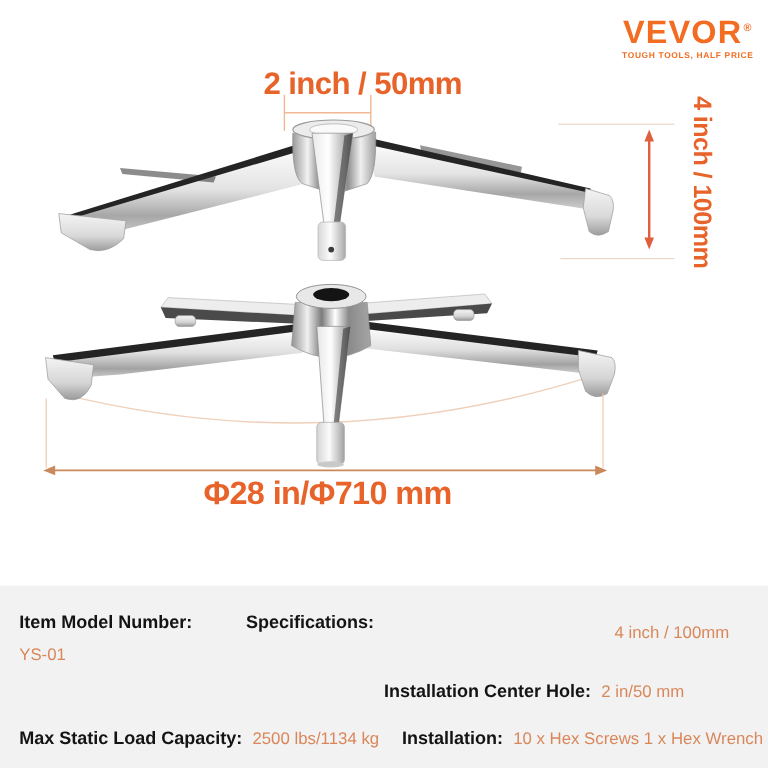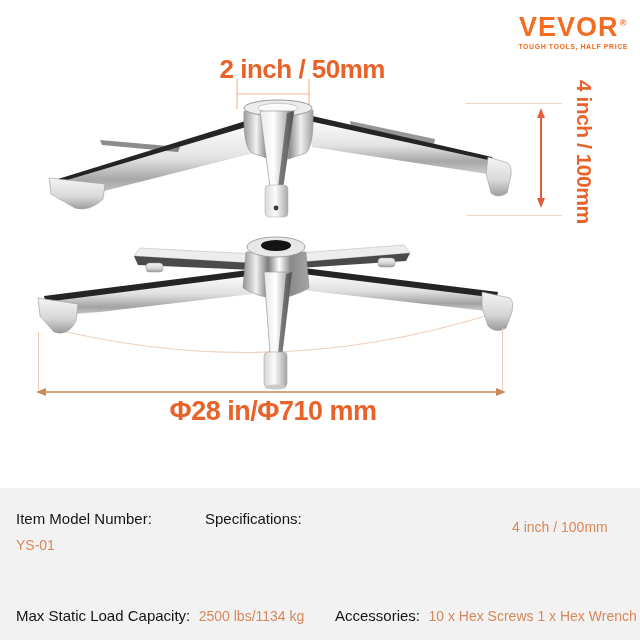--- a/index.html
+++ b/index.html
@@ -27,21 +27,21 @@
   .guide-v-right{left:502px;top:328px;width:1px;height:62px;background:#f2c9ac;}
   svg{position:absolute;display:block;}
   .dim-top-ticks{left:232px;top:78px;}
   .dim-vert-arrow{left:535px;top:108px;}
   .dim-horiz-arrow{left:36px;top:386px;}
   .base-side{left:30px;top:95px;}
   .base-top{left:30px;top:232px;}
   
   .spec{position:absolute;left:0;top:488px;width:640px;height:152px;background:#f2f2f2;}
   .cell{position:absolute;white-space:nowrap;}
-  .lbl{font-size:15px;font-weight:400;color:#141414;}
+  .lbl{font-size:15px;font-weight:700;color:#141414;}
   .val{font-size:14px;font-weight:400;color:#d9875a;}
   .stack .val{display:block;margin-top:9px;}
   .inline .val{margin-left:4px;}
   .r1c1{left:16px;top:22px;}
   .r1c2{left:205px;top:22px;}
   .r1c3{left:357px;top:22px;}
   .r1c4{left:512px;top:22px;}
   .r2c1{left:16px;top:80px;}
   .r2c2{left:320px;top:80px;}
   .r3c1{left:16px;top:119px;}
@@ -212,23 +212,27 @@
     <div class="cell stack r1c1">
       <span class="lbl">Item Model Number:</span>
       <span class="val">YS-01</span>
     </div>
     <div class="cell stack r1c2">
       <span class="lbl">Specifications:</span>
     </div>
     <div class="cell stack r1c4">
       <span class="val">4 inch / 100mm</span>
     </div>
+    <div class="cell inline r2c2">
+      <span class="lbl">Installation Center Hole:</span>
+      <span class="val">2 in/50 mm</span>
+    </div>
     <div class="cell inline r3c1">
       <span class="lbl">Max Static Load Capacity:</span>
       <span class="val">2500 lbs/1134 kg</span>
     </div>
     <div class="cell inline r3c2">
-      <span class="lbl">Accessories:</span>
+      <span class="lbl">Installation:</span>
       <span class="val">10 x Hex Screws  1 x Hex Wrench</span>
     </div>
   </div>
 
 </div>
 
 </body></html>

